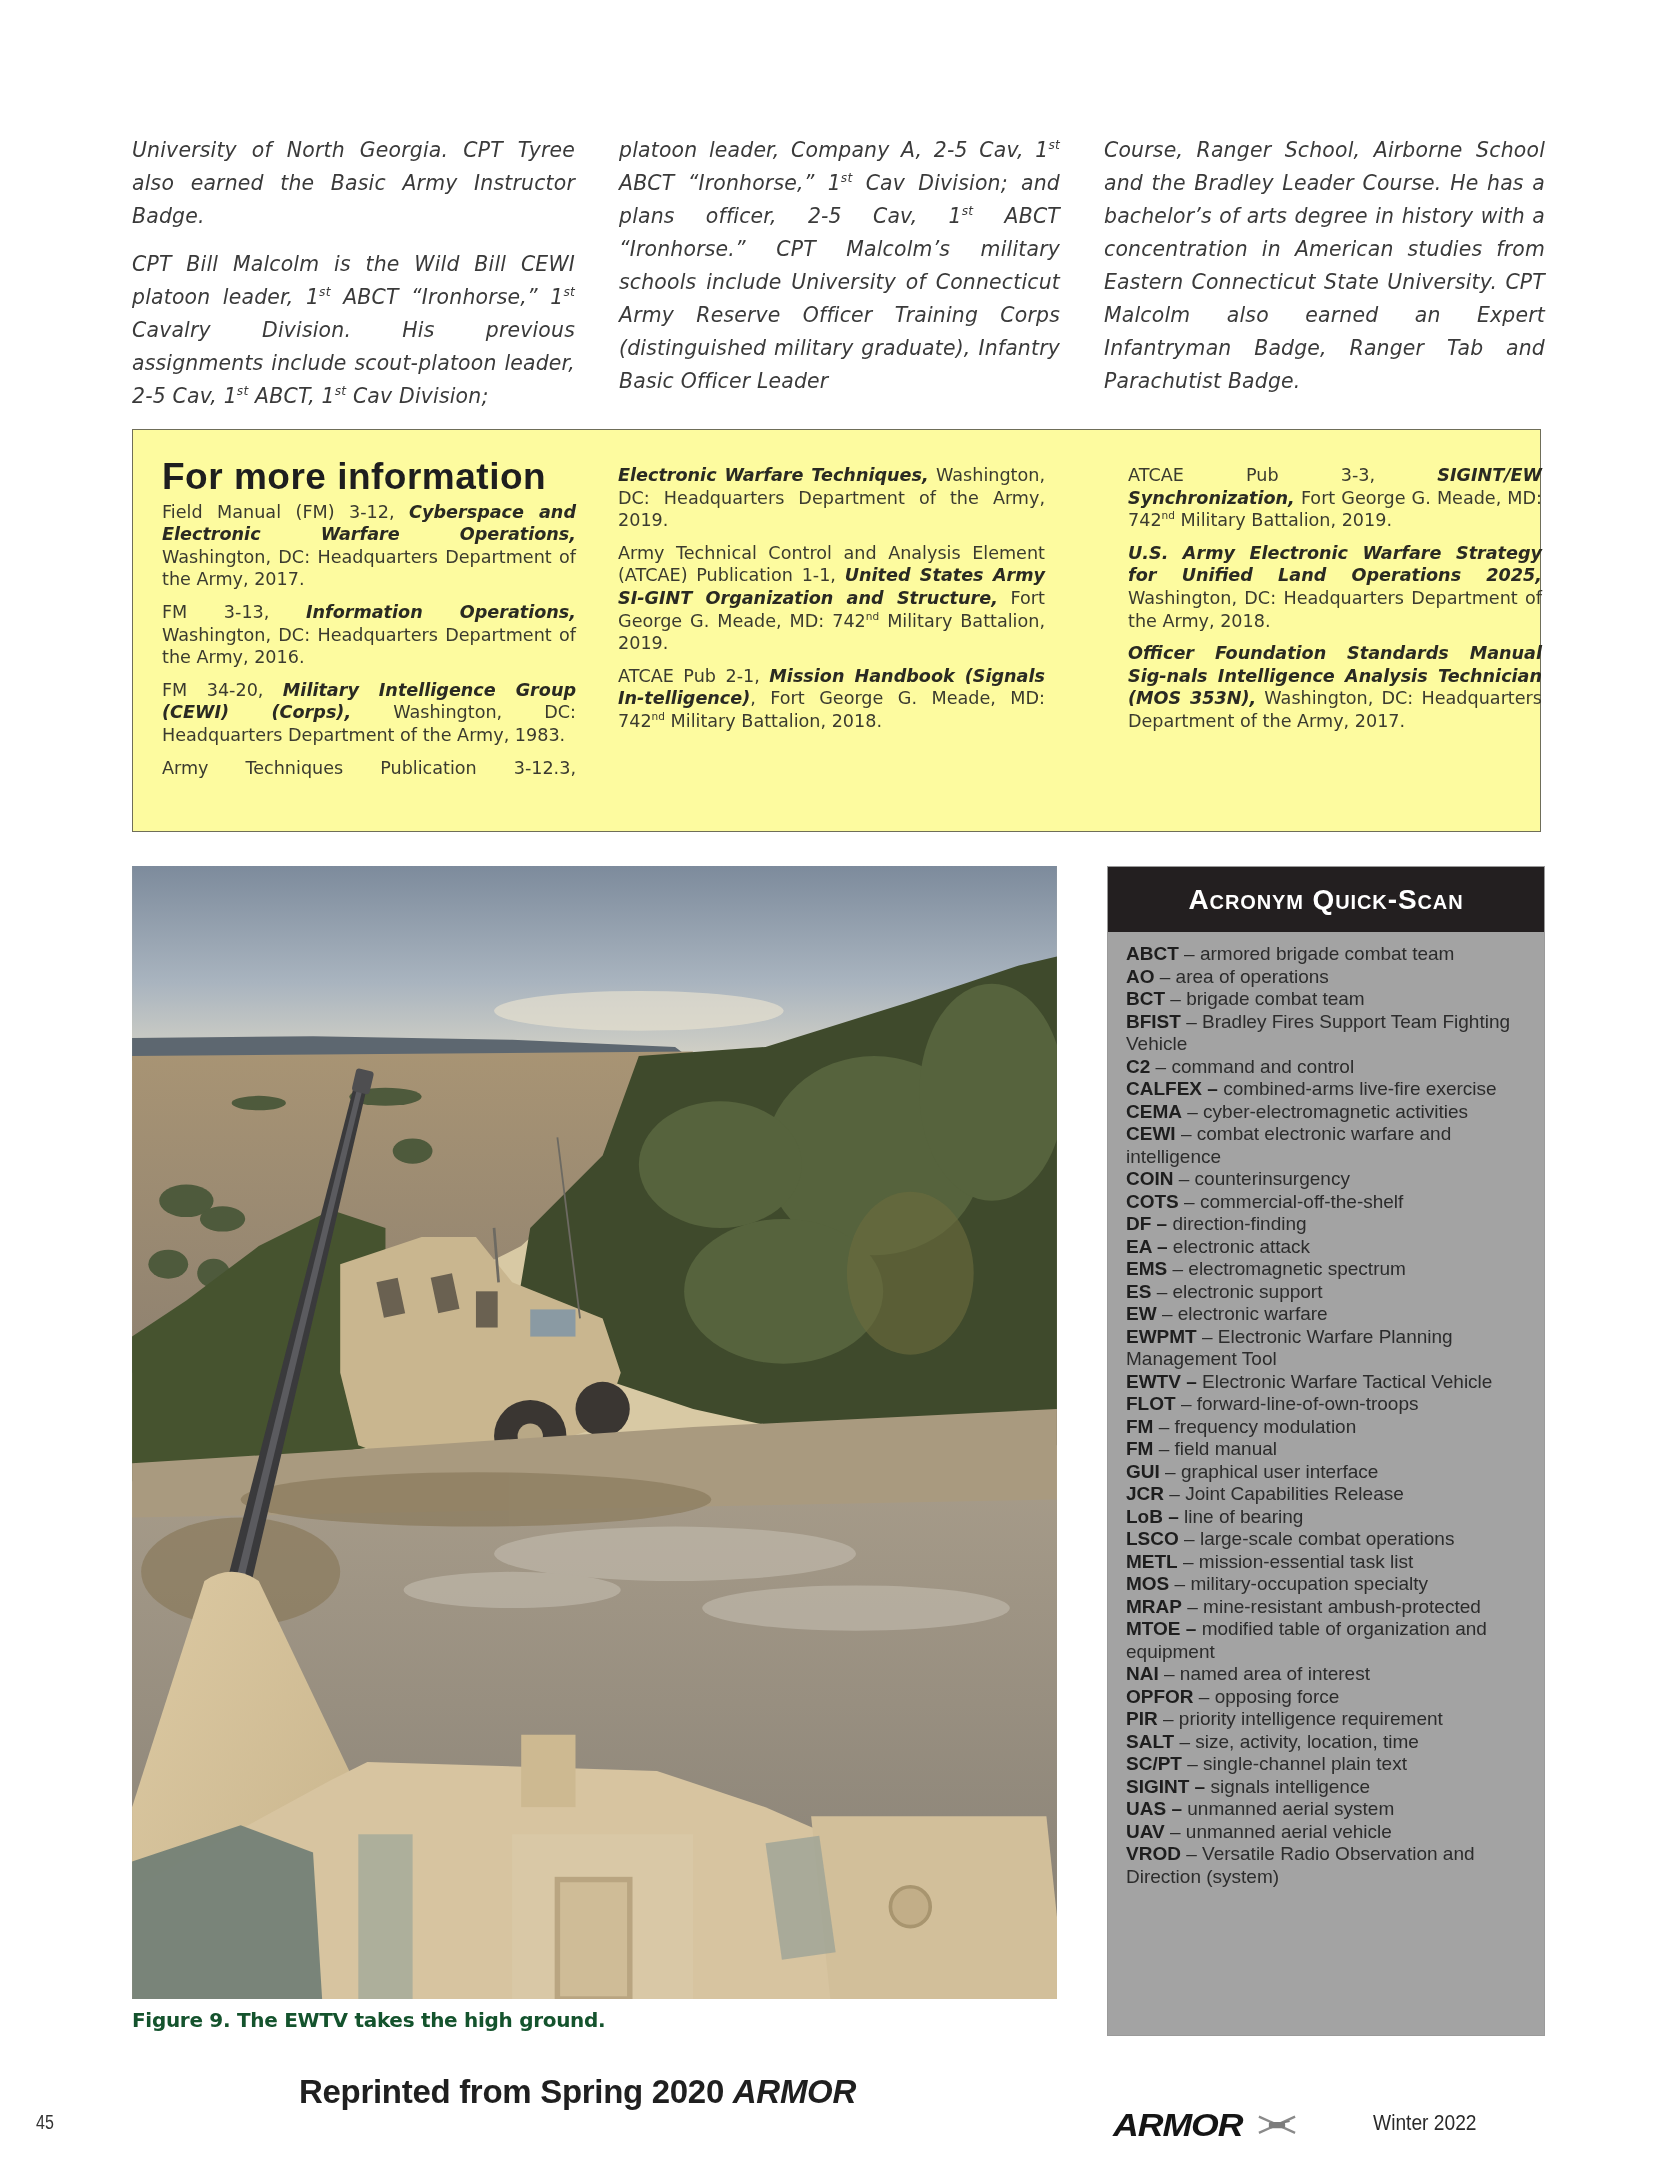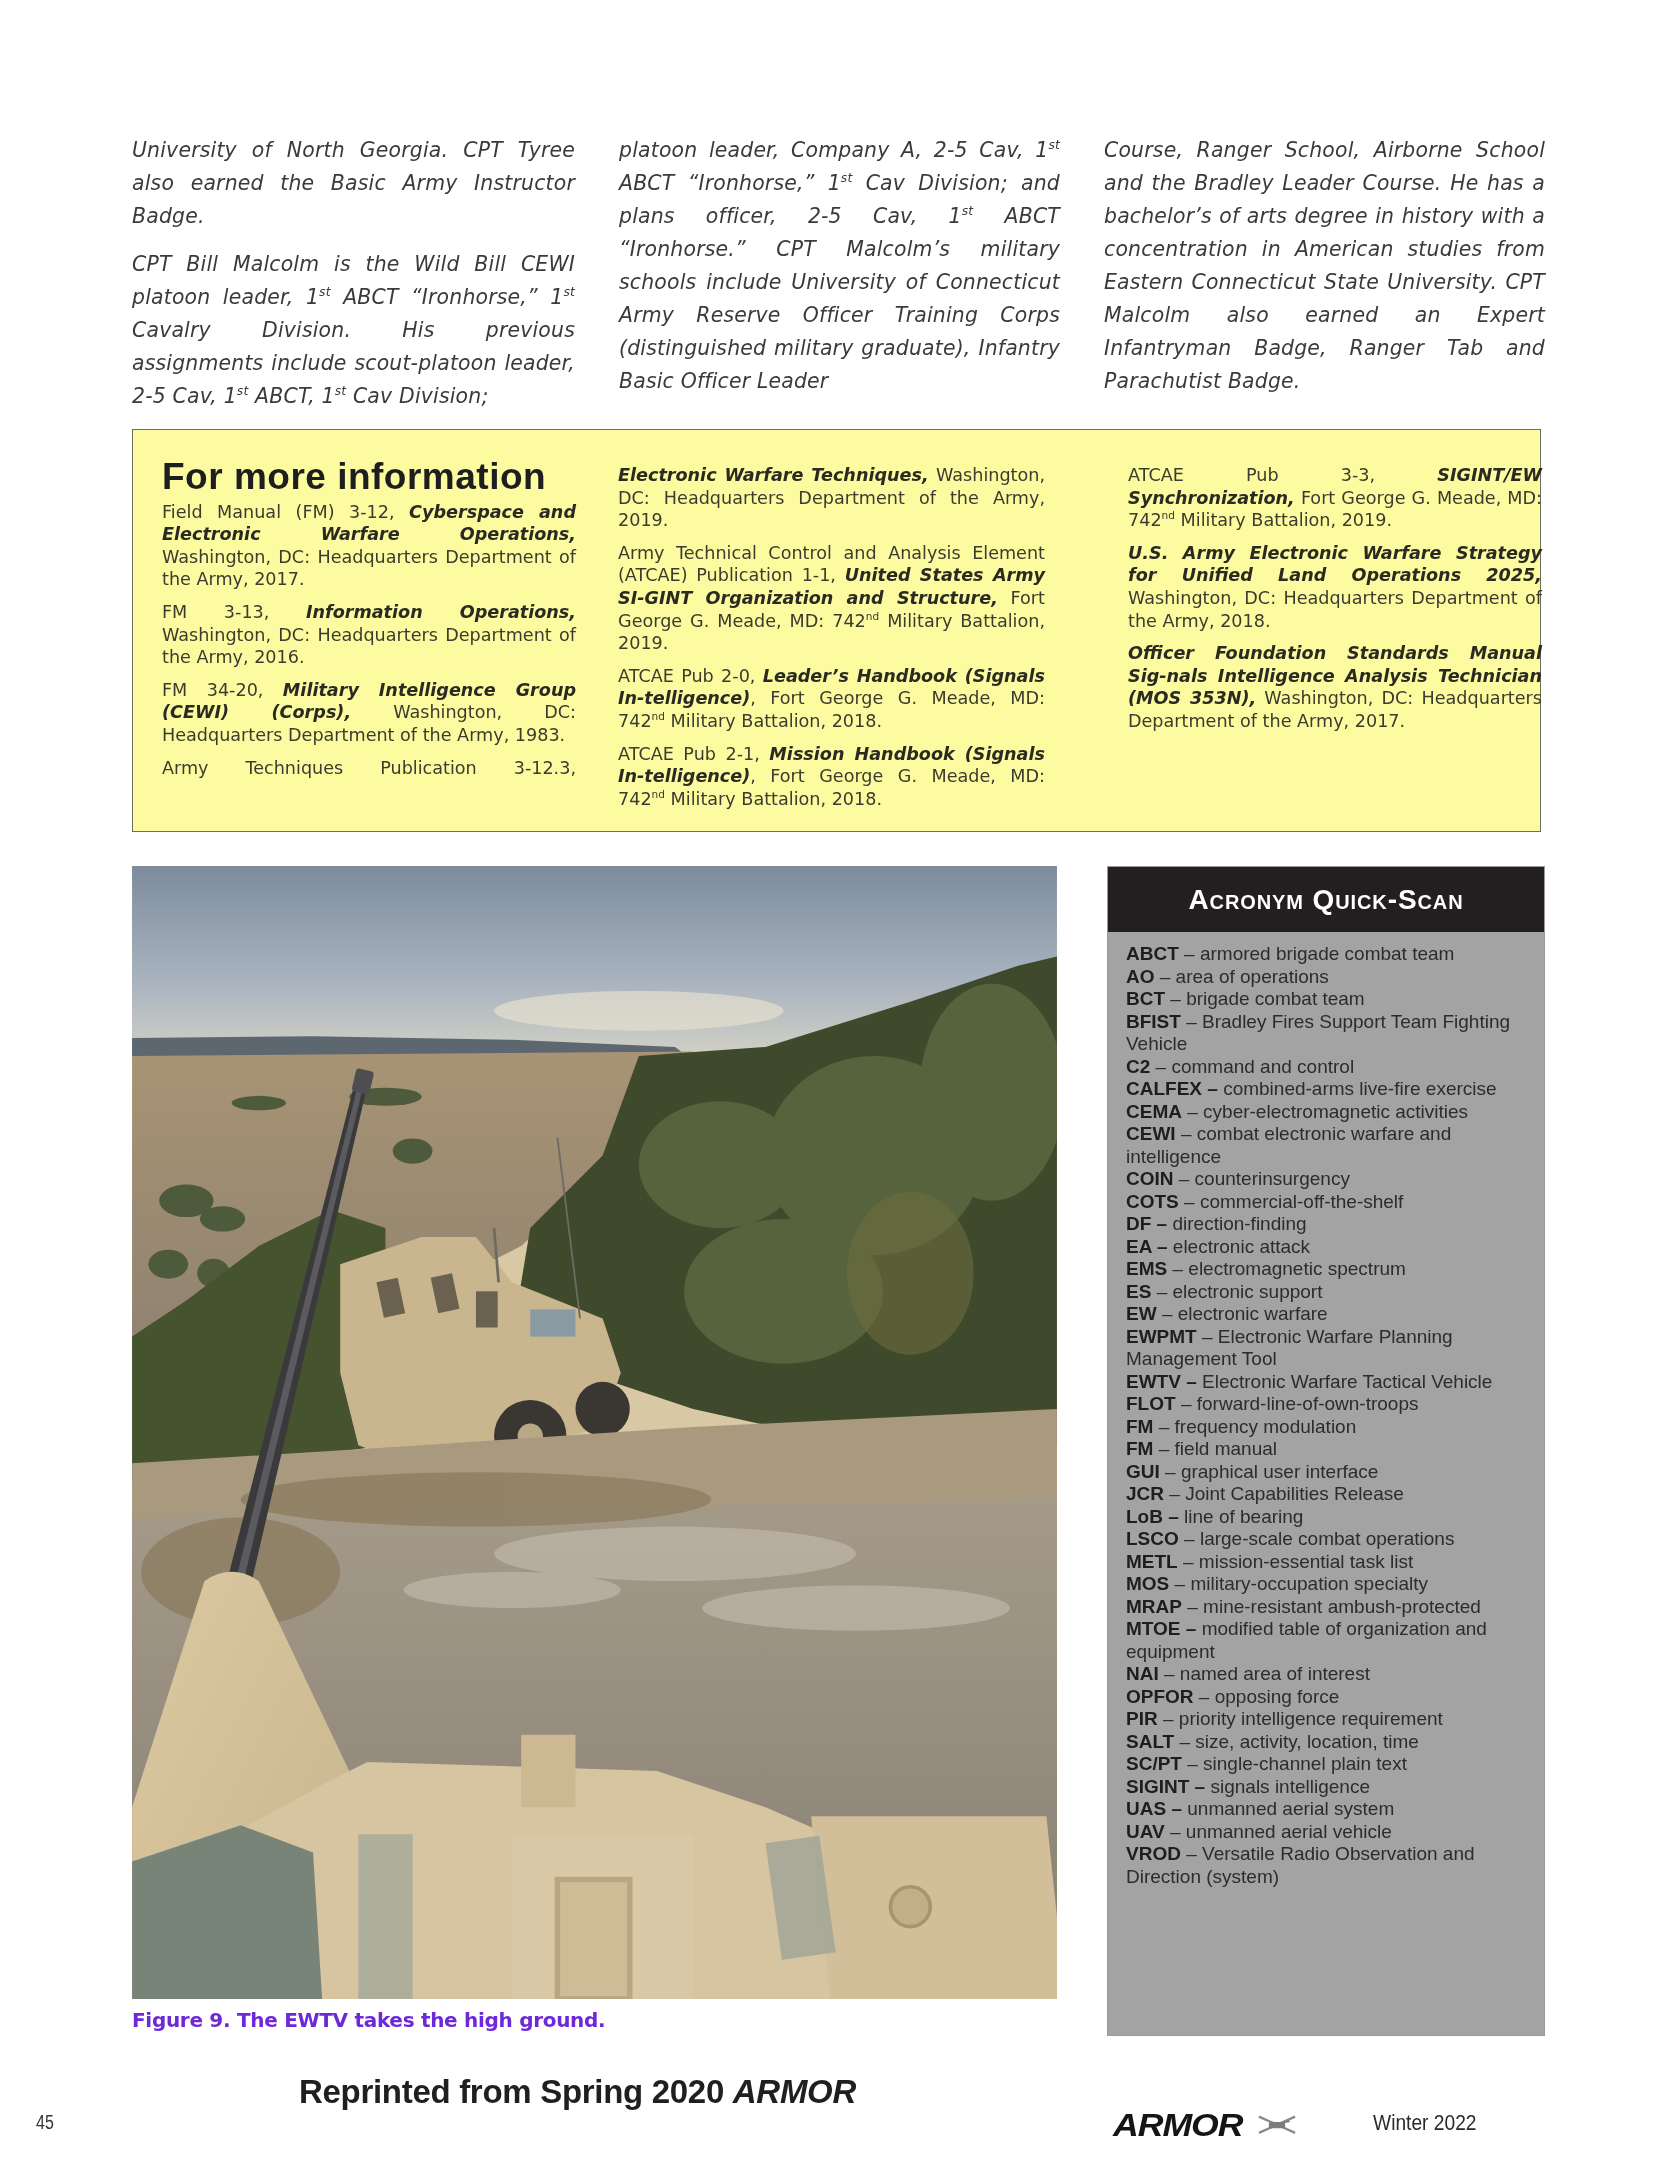--- a/index.html
+++ b/index.html
@@ -19,21 +19,21 @@
   .info-col p { margin:0 0 10px 0; }
   .info-col b i, .info-col .t { font-weight:bold; font-style:italic; color:#2a2a22; }
   .ic1 { left:29px; width:414px; top:27px; }
   .ic2 { left:485px; width:427px; }
   .ic3 { left:968px; width:414px;margin-left:27px; }
   .info-title { font-family:"Liberation Sans", sans-serif; font-weight:bold; font-size:37px; line-height:40px; color:#1e1e1e; margin:0 0 3.6px 0; letter-spacing:0.5px; }
 
   
   .photo { position:absolute; left:132px; top:866px; width:925px; height:1133px; overflow:hidden; background:#d8c9a4; }
   .photo svg { display:block; }
-  .caption { position:absolute; left:132px; top:2008px; font-family:"DejaVu Sans", sans-serif; font-weight:bold; font-size:20px; color:#6d28d9; letter-spacing:-0.3px; }
+  .caption { position:absolute; left:132px; top:2008px; font-family:"DejaVu Sans", sans-serif; font-weight:bold; font-size:20px; color:#14532d; letter-spacing:-0.3px; }
 
   
   .acr { position:absolute; left:1107px; top:866px; width:438px; height:1170px; border:1.4px solid #9a9a9a; box-sizing:border-box; background:#a3a3a3; }
   .acr-head { height:65px; background:#231f20; color:#fff; text-align:center; font-family:"Liberation Sans", sans-serif; font-weight:bold; font-size:28px; line-height:65px; letter-spacing:0.9px; font-variant:small-caps; }
   .acr-list { padding:11px 18px 0 18px; font-family:"Liberation Sans", sans-serif; font-size:19px; line-height:22.5px; color:#2c2c2c; }
   .acr-item { margin:0; }
   .acr-item b { color:#1e1e1e; }
 
   
   .reprint { position:absolute; left:299px; top:2073px; font-family:"Liberation Sans", sans-serif; font-weight:bold; font-size:33px; color:#1f1f1f; letter-spacing:-0.3px; }
@@ -61,21 +61,20 @@
   <div class="info-col ic1">
     <div class="info-title">For more information</div>
     <p><span>Field Manual (FM) 3-12, </span><span class="t">Cyberspace and Electronic Warfare Operations,</span><span> Washington, DC: Headquarters Department of the Army, 2017.</span></p>
     <p><span>FM 3-13, </span><span class="t">Information Operations,</span><span> Washington, DC: Headquarters Department of the Army, 2016.</span></p>
     <p><span>FM 34-20, </span><span class="t">Military Intelligence Group (CEWI) (Corps),</span><span> Washington, DC: Headquarters Department of the Army, 1983.</span></p>
     <p style="text-align-last:justify;"><span>Army Techniques Publication 3-12.3,</span></p>
   </div>
   <div class="info-col ic2">
     <p><span class="t">Electronic Warfare Techniques,</span><span> Washington, DC: Headquarters Department of the Army, 2019.</span></p>
     <p><span>Army Technical Control and Analysis Element (ATCAE) Publication 1-1, </span><span class="t">United States Army SI-GINT Organization and Structure,</span><span> Fort George G. Meade, MD: 742</span><sup>nd</sup><span> Military Battalion, 2019.</span></p>
-    <p><span>ATCAE Pub 2-0, </span><span class="t">Leader’s Handbook (Signals In-telligence)</span><span>, Fort George G. Meade, MD: 742</span><sup>nd</sup><span> Military Battalion, 2018.</span></p>
     <p><span>ATCAE Pub 2-1, </span><span class="t">Mission Handbook (Signals In-telligence)</span><span>, Fort George G. Meade, MD: 742</span><sup>nd</sup><span> Military Battalion, 2018.</span></p>
   </div>
   <div class="info-col ic3">
     <p><span>ATCAE Pub 3-3, </span><span class="t">SIGINT/EW Synchronization,</span><span> Fort George G. Meade, MD: 742</span><sup>nd</sup><span> Military Battalion, 2019.</span></p>
     <p><span class="t">U.S. Army Electronic Warfare Strategy for Unified Land Operations 2025,</span><span> Washington, DC: Headquarters Department of the Army, 2018.</span></p>
     <p><span class="t">Officer Foundation Standards Manual Sig-nals Intelligence Analysis Technician (MOS 353N),</span><span> Washington, DC: Headquarters Department of the Army, 2017.</span></p>
   </div>
 </div>
 
 <div class="photo">

